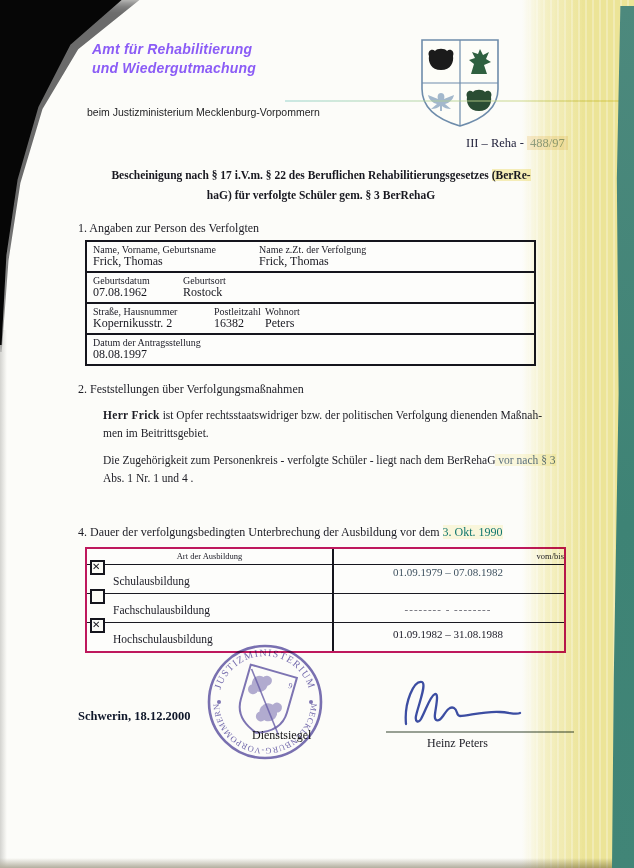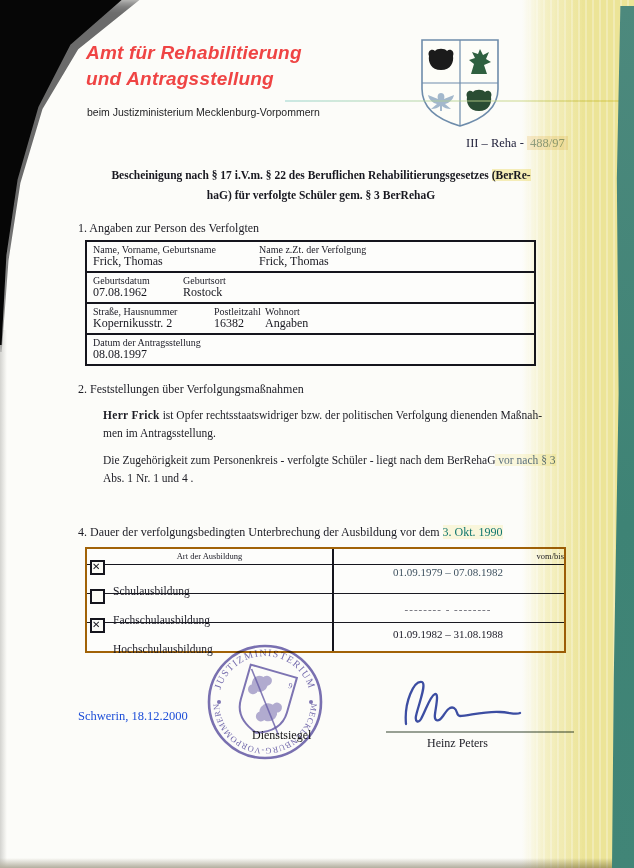--- a/index.html
+++ b/index.html
@@ -21,22 +21,22 @@
   .art-corner{left:0;top:0;width:160px;height:345px;z-index:7;background:#060606;
     clip-path:polygon(0 0,76% 0,44% 13%,24% 31%,11% 52%,4% 74%,1% 100%,0 100%);}
   .art-bottom{left:0;bottom:0;width:634px;height:10px;z-index:4;
     background:linear-gradient(to top,#b3af9f,rgba(195,191,175,0));}
   .art-left{left:0;top:330px;width:7px;height:538px;z-index:3;
     background:linear-gradient(to right,rgba(90,90,85,.25),rgba(90,90,85,0));}
   .art-line{left:285px;top:100px;width:349px;height:2px;z-index:3;
     background:linear-gradient(to right,rgba(110,195,185,.35),rgba(230,218,110,.5));}
 
   
-  .agency{position:absolute;left:86px;top:40px;z-index:2;font-family:"Liberation Sans",sans-serif;
-    font-style:italic;font-weight:bold;font-size:19px;line-height:1.38;color:#ef4444;letter-spacing:.2px;}
+  .agency{position:absolute;left:92px;top:40px;z-index:2;font-family:"Liberation Sans",sans-serif;
+    font-style:italic;font-weight:bold;font-size:14px;line-height:1.38;color:#8b5cf6;letter-spacing:.2px;}
   .subtitle{position:absolute;left:87px;top:106px;z-index:2;font-family:"Liberation Sans",sans-serif;
     font-size:10.5px;color:#1e1e20;text-align:center;}
   .coa{position:absolute;left:417px;top:37px;z-index:2;}
   .refline{position:absolute;left:466px;top:136px;z-index:2;font-size:12.5px;color:#23233d;white-space:nowrap;}
   .refline .num{color:#91a08c;padding:0 3px;background:rgba(231,176,70,.22);}
 
   
   .doctitle{position:absolute;left:82px;top:166px;width:478px;z-index:2;text-align:center;
     font-weight:bold;font-size:11.5px;line-height:1.7;color:#181820;}
   .doctitle .smear{background:rgba(235,212,80,.38);}
@@ -49,52 +49,52 @@
   .t1 .row:last-child{border-bottom:none;}
   .t1 .lab{position:absolute;top:2px;font-size:10px;color:#22222c;white-space:nowrap;}
   .t1 .val{position:absolute;top:12px;font-size:12px;color:#17171f;white-space:nowrap;}
 
   
   .para{position:absolute;left:103px;width:462px;z-index:2;font-size:11.5px;line-height:1.55;color:#1c1c24;}
   .para b{letter-spacing:.3px;}
   .faded{color:#5c7282;background:rgba(238,228,130,.25);}
 
   
-  .t2{position:absolute;left:85px;top:547px;width:477px;z-index:2;border:2px solid #a16207;background:rgba(255,255,255,.35);}
+  .t2{position:absolute;left:85px;top:547px;width:477px;z-index:2;border:2px solid #be185d;background:rgba(255,255,255,.35);}
   .t2 .hd{position:relative;height:15px;border-bottom:1.5px solid #15151d;font-size:8.5px;color:#22222c;}
   .t2 .hd .c1{position:absolute;left:0;width:245px;text-align:center;top:2px;}
   .t2 .hd .c2{position:absolute;left:245px;right:0;text-align:right;top:2px;}
   .t2 .vdiv{position:absolute;left:245px;top:0;bottom:0;width:1.5px;background:#15151d;}
   .t2 .row{position:relative;height:28px;border-bottom:1.5px solid #1a1a22;}
   .t2 .row:last-child{border-bottom:none;}
-  .t2 .lbl{position:absolute;left:26px;top:20px;font-size:11.5px;color:#1b1b25;}
+  .t2 .lbl{position:absolute;left:26px;top:10px;font-size:11.5px;color:#1b1b25;}
   .t2 .per{position:absolute;left:247px;width:228px;text-align:center;font-size:11px;}
   .per-r1{top:1px;color:#3f5260;}
   .per-r2{top:9px;color:#5a5a66;letter-spacing:1px;}
   .per-r3{top:5px;font-size:13px;color:#20202c;}
   .checkbox{position:absolute;left:3px;top:-5px;width:11px;height:11px;border:2px solid #15151d;background:#fbfbf6;}
   .checkbox.checked::before{content:"✕";position:absolute;left:0;top:-1px;
     font:10px "DejaVu Sans",sans-serif;color:#15151d;}
 
   
-  .placedate{position:absolute;left:78px;top:709px;z-index:2;font-size:12.5px;color:#1d4ed8;}
+  .placedate{position:absolute;left:78px;top:709px;z-index:2;font-size:12.5px;color:#0f172a;font-weight:bold;}
   .seal-label{position:absolute;left:252px;top:728px;z-index:2;font-size:12px;color:#111;}
   .stamp{position:absolute;left:203px;top:638px;z-index:3;mix-blend-mode:multiply;opacity:.92;}
   .sigline{position:absolute;left:386px;top:731px;width:188px;height:1.5px;background:#98a094;z-index:2;}
   .signame{position:absolute;left:427px;top:736px;z-index:2;font-size:12px;color:#1c1c24;}
   .sig{position:absolute;left:392px;top:672px;z-index:3;mix-blend-mode:multiply;}
 </style>
 </head>
 <body>
 
 <div class="page">
 
   <div class="agency">
     <div>Amt für Rehabilitierung</div>
-    <div>und Antragsstellung</div>
+    <div>und Wiedergutmachung</div>
   </div>
   <div class="subtitle">beim Justizministerium Mecklenburg-Vorpommern</div>
 
   <svg class="coa" width="86" height="92" viewBox="0 0 86 92">
     <path d="M5,3 H81 V52 Q81,78 43,89 Q5,78 5,52 Z" fill="#fdfdf8" stroke="#6e8cab" stroke-width="1.6"></path>
     <line x1="43" y1="3" x2="43" y2="89" stroke="#6e8cab" stroke-width="1.2"></line>
     <line x1="5" y1="46" x2="81" y2="46" stroke="#6e8cab" stroke-width="1.2"></line>
     <g transform="translate(24,25)">
       <path d="M-12,-6 C-14,-11 -9,-14 -6,-11 C-4,-14 4,-14 6,-11 C9,-14 14,-11 12,-6 C13,0 10,8 0,8 C-10,8 -13,0 -12,-6 Z" fill="#1b1b1b"></path>
     </g>
@@ -133,33 +133,33 @@
       <span class="val" style="left:6px">07.08.1962</span>
       <span class="lab" style="left:96px">Geburtsort</span>
       <span class="val" style="left:96px">Rostock</span>
     </div>
     <div class="row">
       <span class="lab" style="left:6px">Straße, Hausnummer</span>
       <span class="val" style="left:6px">Kopernikusstr. 2</span>
       <span class="lab" style="left:127px">Postleitzahl</span>
       <span class="val" style="left:127px">16382</span>
       <span class="lab" style="left:178px">Wohnort</span>
-      <span class="val" style="left:178px">Angaben</span>
+      <span class="val" style="left:178px">Peters</span>
     </div>
     <div class="row">
       <span class="lab" style="left:6px">Datum der Antragsstellung</span>
       <span class="val" style="left:6px">08.08.1997</span>
     </div>
   </div>
 
   <div class="h-sec" style="left:78px;top:382px;">2. Feststellungen über Verfolgungsmaßnahmen</div>
 
   <div class="para" style="top:407px;">
     <b>Herr  Frick</b><span> ist Opfer rechtsstaatswidriger bzw. der politischen Verfolgung dienenden Maßnah-</span><br>
-    <span>men im Antragsstellung.</span>
+    <span>men im Beitrittsgebiet.</span>
   </div>
 
   <div class="para" style="top:452px;">
     <span>Die Zugehörigkeit zum Personenkreis - verfolgte Schüler - liegt nach dem BerRehaG</span><span class="faded"> vor nach § 3</span><br>
     <span>Abs. 1 Nr. 1 und 4 .</span>
   </div>
 
 
   <div class="h-sec" style="left:78px;top:525px;">
     <span>4. Dauer der verfolgungsbedingten Unterbrechung der Ausbildung vor dem</span>

